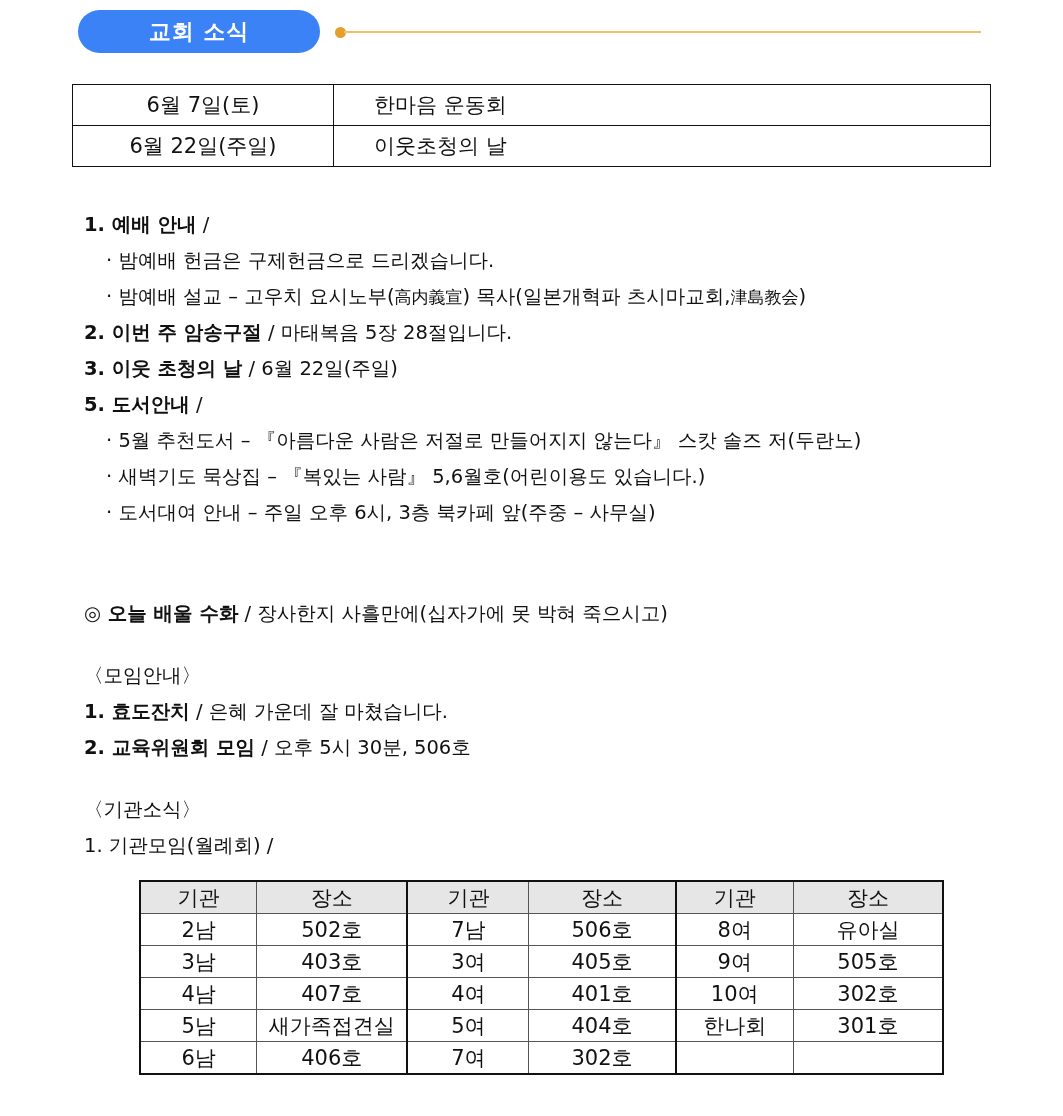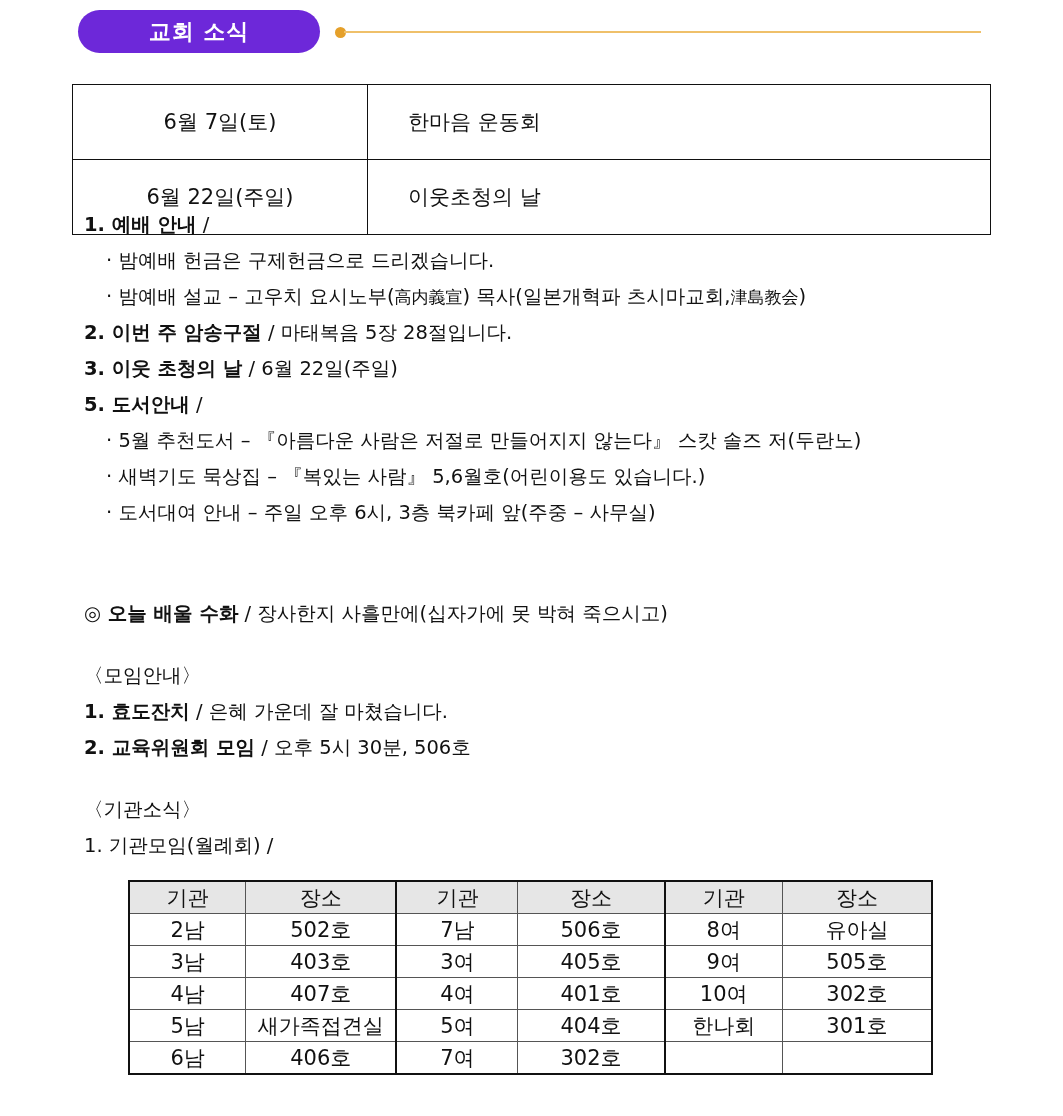--- a/index.html
+++ b/index.html
@@ -1,36 +1,36 @@
 <!DOCTYPE html>
 <html><head>
 <meta charset="utf-8">
 <style>
   html, body { margin:0; padding:0; background:#ffffff; }
   body { width:1063px; height:1116px; position:relative; overflow:hidden;
          font-family:"DejaVu Sans","Liberation Sans",sans-serif; color:#111; }
   .banner { position:absolute; left:78px; top:10px; width:242px; height:43px;
-            background:#6d28d9; border-radius:22px; color:#fff; font-weight:bold;
+            background:#3b82f6; border-radius:22px; color:#fff; font-weight:bold;
             font-size:22px; display:flex; align-items:center; justify-content:center;
             letter-spacing:1px; }
   .banner-dot { position:absolute; left:335px; top:27px; width:11px; height:11px;
                 border-radius:50%; background:#E5A02A; }
   .banner-line { position:absolute; left:344px; top:31px; width:637px; height:2px;
                  background:#EFC06A; }
   table.events { position:absolute; left:72px; top:84px; width:919px;
                  border-collapse:collapse; font-size:21px; }
-  table.events td { border:1.5px solid #111; height:40px; padding:17px; }
+  table.events td { border:1.5px solid #111; height:40px; padding:0; }
   table.events td.date { width:260px; text-align:center; }
   table.events td.title { padding-left:40px; }
   .body-text { position:absolute; left:64px; font-size:19.5px; line-height:36px; white-space:nowrap;margin-left:20px; }
   .line { height:36px; }
   .indent { padding-left:22px; }
   .b { font-weight:bold; }
   .cjk { font-size:17px; }
-  table.orgs { position:absolute; left:128px; top:880px; width:805px;
+  table.orgs { position:absolute; left:139px; top:880px; width:805px;
                border-collapse:collapse; font-size:21px; text-align:center; }
   table.orgs th, table.orgs td { border:1px solid #555; height:31px; padding:0; font-weight:normal; }
   table.orgs th { background:#E6E6E6; }
   table.orgs { border:2px solid #111; }
   table.orgs .thick-right { border-right:2.5px solid #111; }
 </style>
 </head>
 <body>
 
 <div class="banner">

